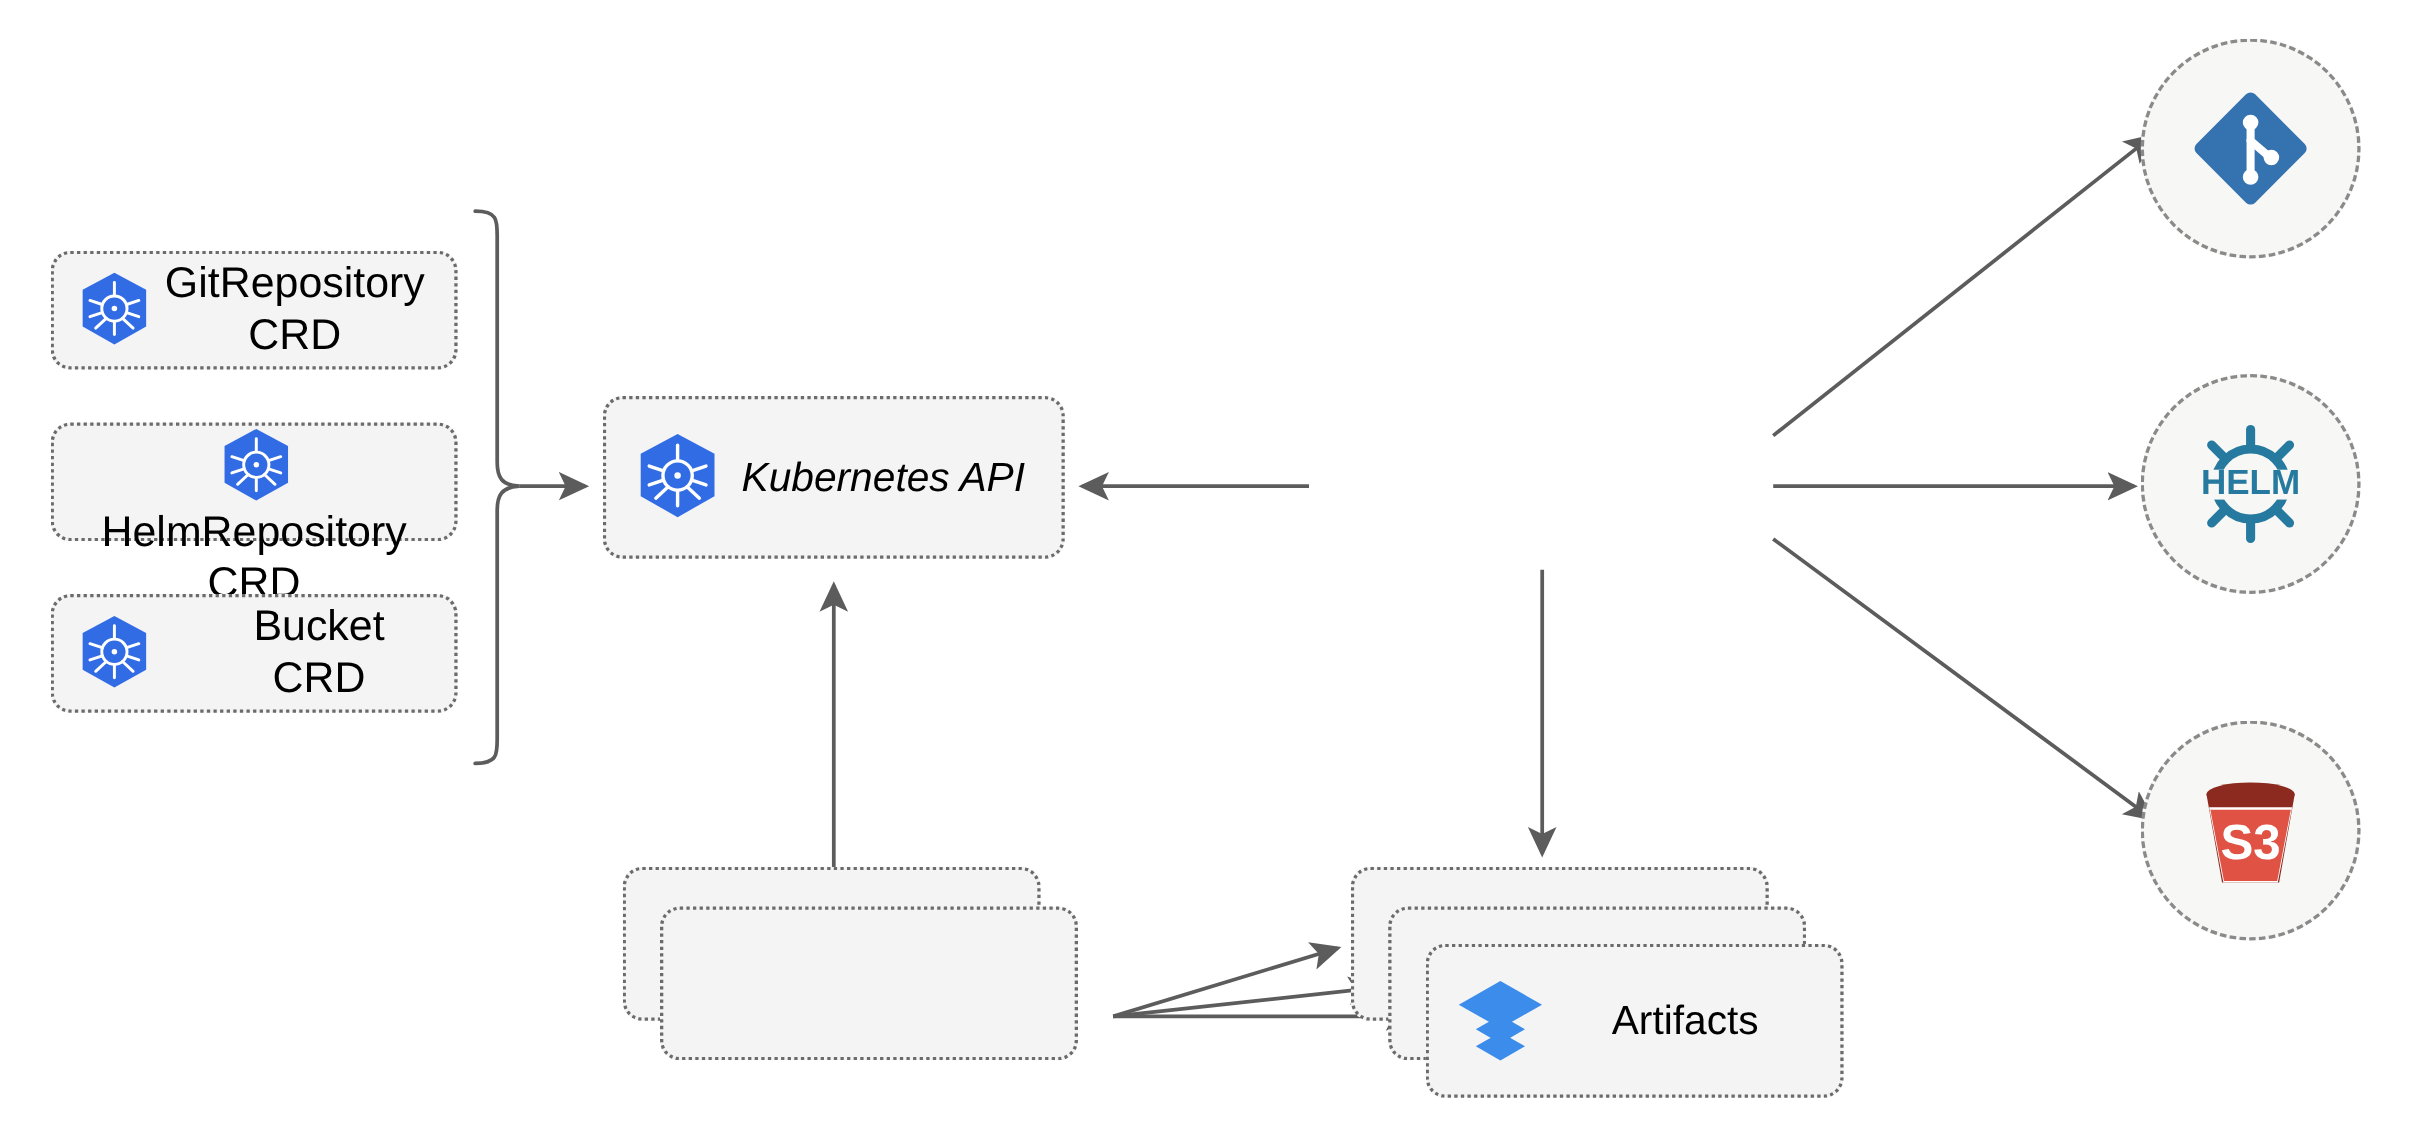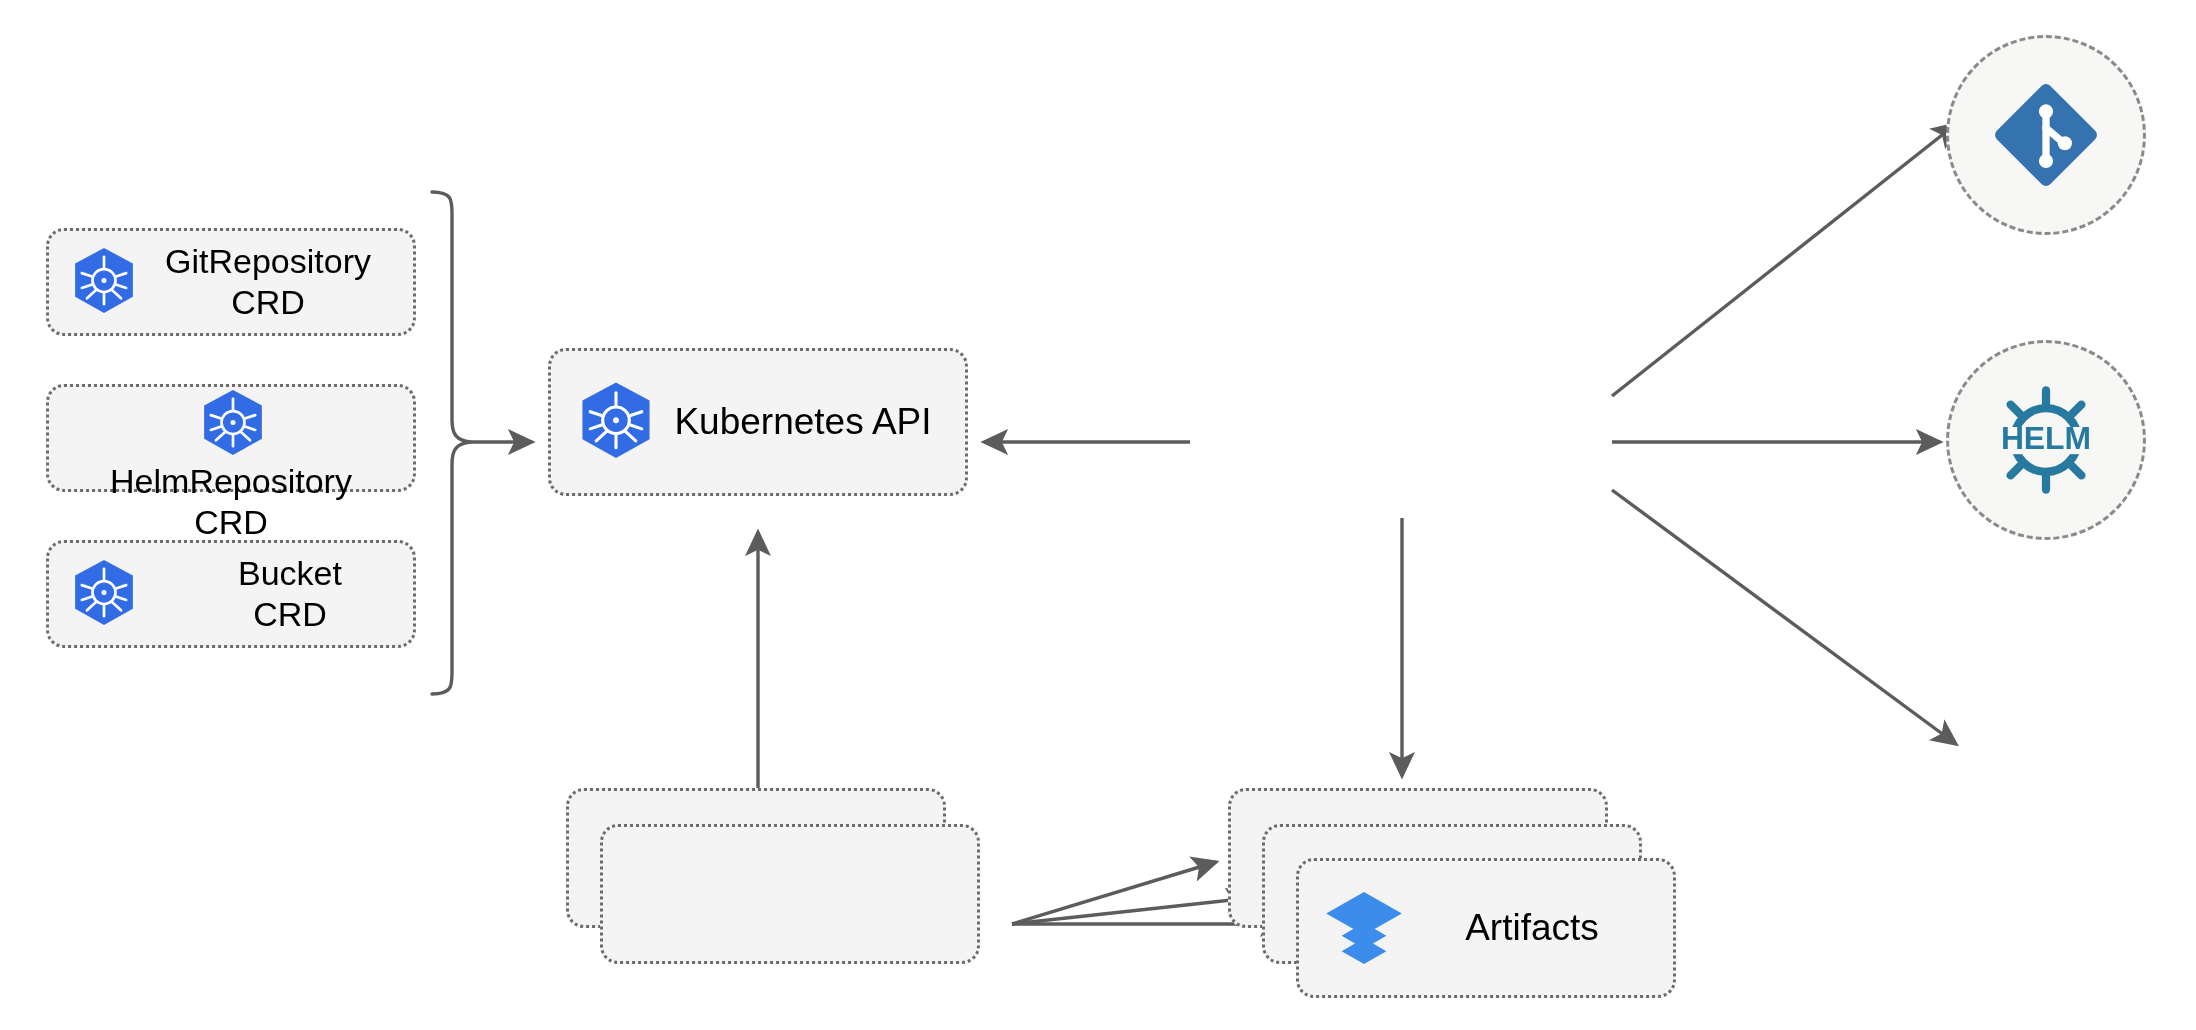--- a/index.html
+++ b/index.html
@@ -54,30 +54,31 @@
     line-height: 1.2;
     white-space: pre-line;
   }
   .crd-node {
     width: 370px;
     height: 108px;
     left: 46px;
     padding: 0 14px 0 18px;
   }
   .crd-node .icon { width: 74px; height: 74px; }
-  .crd-node .label { font-size: 34px; padding-right: 4px; }
+  .crd-node .label { font-size: 39px; padding-right: 4px; }
 
   #node-gitrepo  { top: 228px; }
   #node-helmrepo { top: 384px; flex-direction: column; }
   #node-bucket   { top: 540px; gap: 44px; }
 
   #node-k8sapi {
-    left: 548px; top: 348px;
+    left: 548px; top: 360px;
     width: 420px; height: 148px;
     padding: 0 18px 0 22px;
+    font-style: italic;
   }
   #node-k8sapi .icon { width: 86px; height: 86px; }
   #node-k8sapi .label { font-size: 37px; }
 
   #node-source {
     left: 1192px; top: 368px;
     width: 418px; height: 148px;
     padding: 0 18px 0 26px;
   }
   #node-source .icon { width: 92px; height: 92px; }
@@ -292,14 +293,25 @@
           <line x1="70" y1="70" x2="80" y2="80"></line>
           <line x1="80" y1="20" x2="70" y2="30"></line>
           <line x1="30" y1="70" x2="20" y2="80"></line>
         </g>
         <rect x="6" y="39" width="88" height="23" fill="#f7f7f5"></rect>
         <text x="50" y="58" text-anchor="middle" font-family="'Liberation Sans', sans-serif" font-size="27" font-weight="bold" fill="#277a9f">HELM</text>
       </svg>
     </span>
   </div>
 
+  <div class="circle-node" id="circle-s3">
+    <span class="icon">
+      <svg viewBox="0 0 100 100" width="100%" height="100%">
+        <path d="M16 22 L84 22 L72 90 L28 90 Z" fill="#8c2a1f"></path>
+        <ellipse cx="50" cy="22" rx="34" ry="9" fill="#8c2a1f"></ellipse>
+        <path d="M18 32 L82 32 L71 90 L29 90 Z" fill="#ffffff"></path>
+        <path d="M19 34 L81 34 L70.5 89 L29.5 89 Z" fill="#e05243"></path>
+        <text x="50" y="72" text-anchor="middle" font-family="'Liberation Sans', sans-serif" font-size="38" font-weight="bold" fill="#ffffff">S3</text>
+      </svg>
+    </span>
+  </div>
 
 </div>
 
 </body></html>

